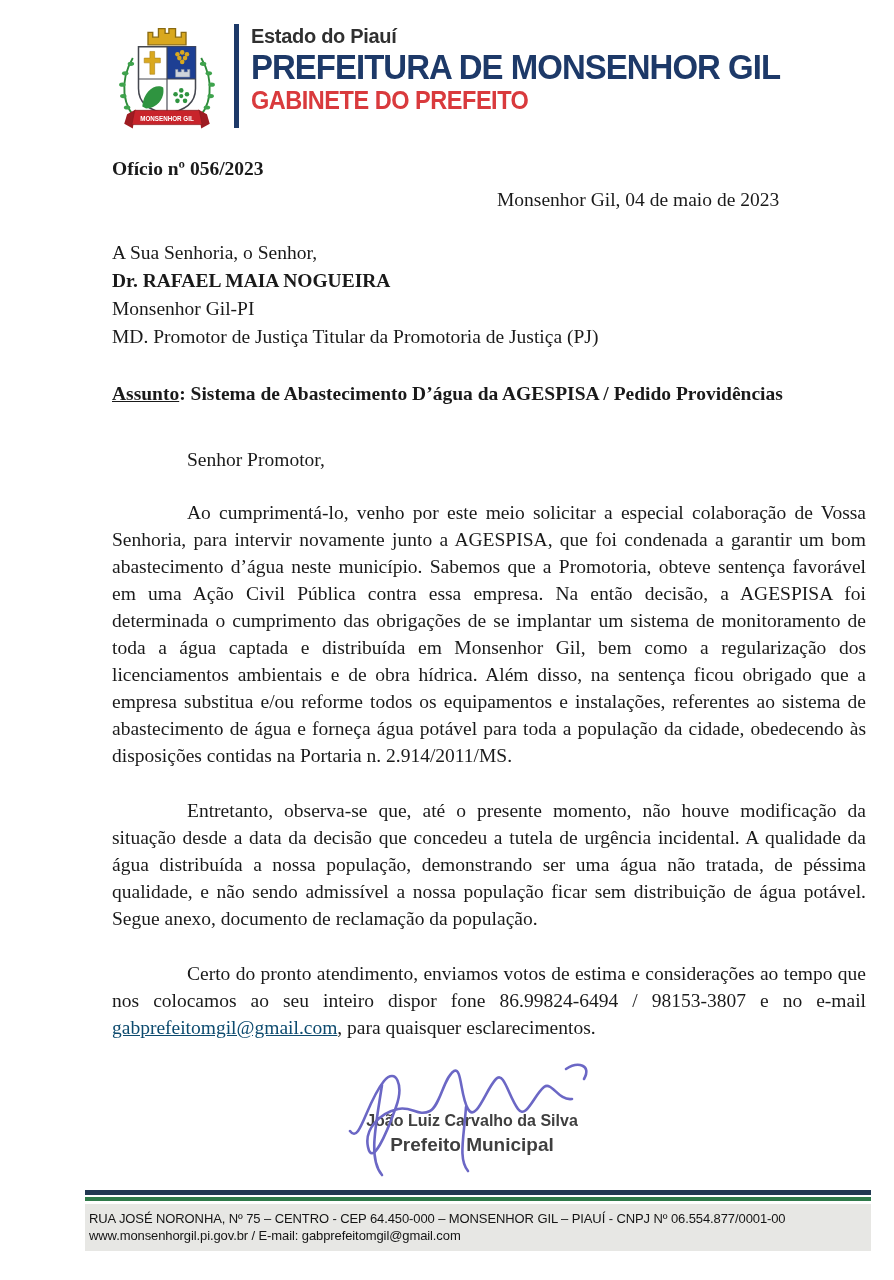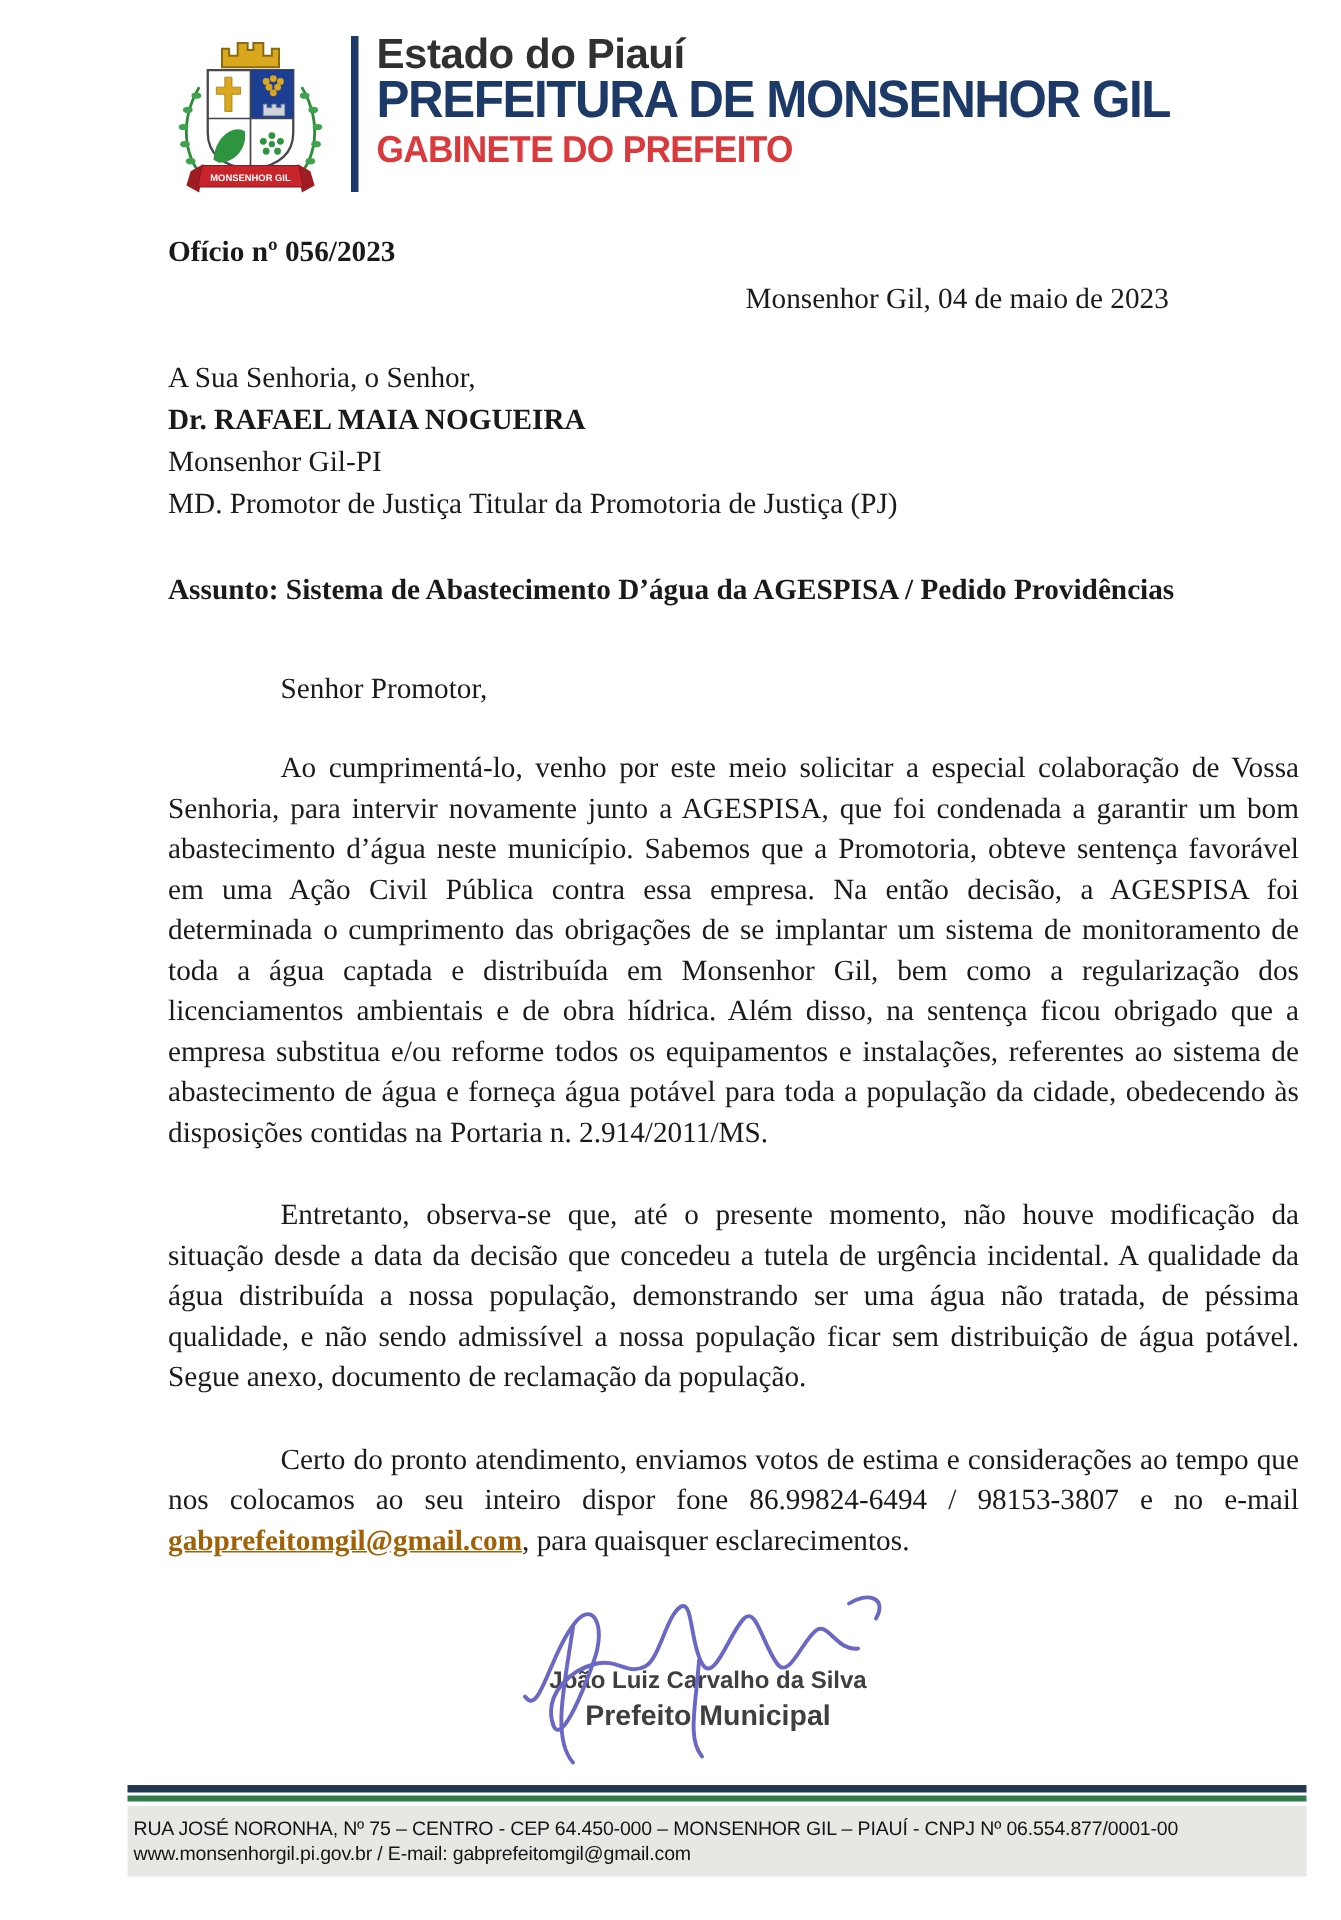--- a/index.html
+++ b/index.html
@@ -7,37 +7,37 @@
   .page {
     position:relative; width:894px; height:1280px; background:#ffffff;
     font-family:"Liberation Serif", serif; color:#1a1a1a; overflow:hidden;
   }
 
   
   .letterhead { position:absolute; left:110px; top:16px; display:flex; align-items:flex-start; }
   .crest { width:114px; height:126px; flex:0 0 auto; }
   .vbar { width:5px; height:104px; background:#1d3968; margin:8px 12px 0 10px; }
   .head-text { padding-top:8px; font-family:"Liberation Sans", sans-serif; }
-  .estado { font-size:28px; font-weight:700; color:#303030; letter-spacing:-0.3px; line-height:24px; }
+  .estado { font-size:20px; font-weight:700; color:#303030; letter-spacing:-0.3px; line-height:24px; }
   .prefeitura { font-size:35px; font-weight:700; color:#1d3968; letter-spacing:-1px; line-height:38px;
                 transform:scaleX(0.94); transform-origin:left; white-space:nowrap; }
   .gabinete { font-size:25px; font-weight:700; color:#d93a3d; letter-spacing:-0.5px; line-height:29px;
               transform:scaleX(0.94); transform-origin:left; white-space:nowrap; }
 
   
   .letter-body { position:absolute; left:112px; right:28px; top:158px; font-size:19.5px; }
   .oficio { font-weight:700; }
   .dateline { margin:9px 0 0 385px; white-space:nowrap; }
   .addressee { margin-top:28px; line-height:28px; }
   .addr-name { font-weight:700; }
   .subject { margin-top:32px; font-weight:700; }
-  .subject-label { }
+  .subject-label { text-decoration:underline; }
   .greeting { margin-top:44px; text-indent:75px; }
   .para { margin-top:28px; text-indent:75px; text-align:justify; line-height:27px; }
-  .email { color:#a16207; text-decoration:underline; cursor:pointer;font-weight:bold; }
+  .email { color:#0c4a6e; text-decoration:underline; cursor:pointer; }
   .cordial { margin-top:30px; text-indent:75px; }
 
   
   .sig-block { position:relative; margin:10px 0 0 210px; width:300px; padding-top:58px;
                text-align:center; font-family:"Liberation Sans", sans-serif; color:#3f3f3f; }
   .sig-name { font-size:16px; font-weight:700; line-height:24px; }
   .sig-role { font-size:19px; font-weight:700; line-height:24px; }
   .squiggle { position:absolute; left:8px; top:-2px; width:284px; height:130px; pointer-events:none; }
 
   

